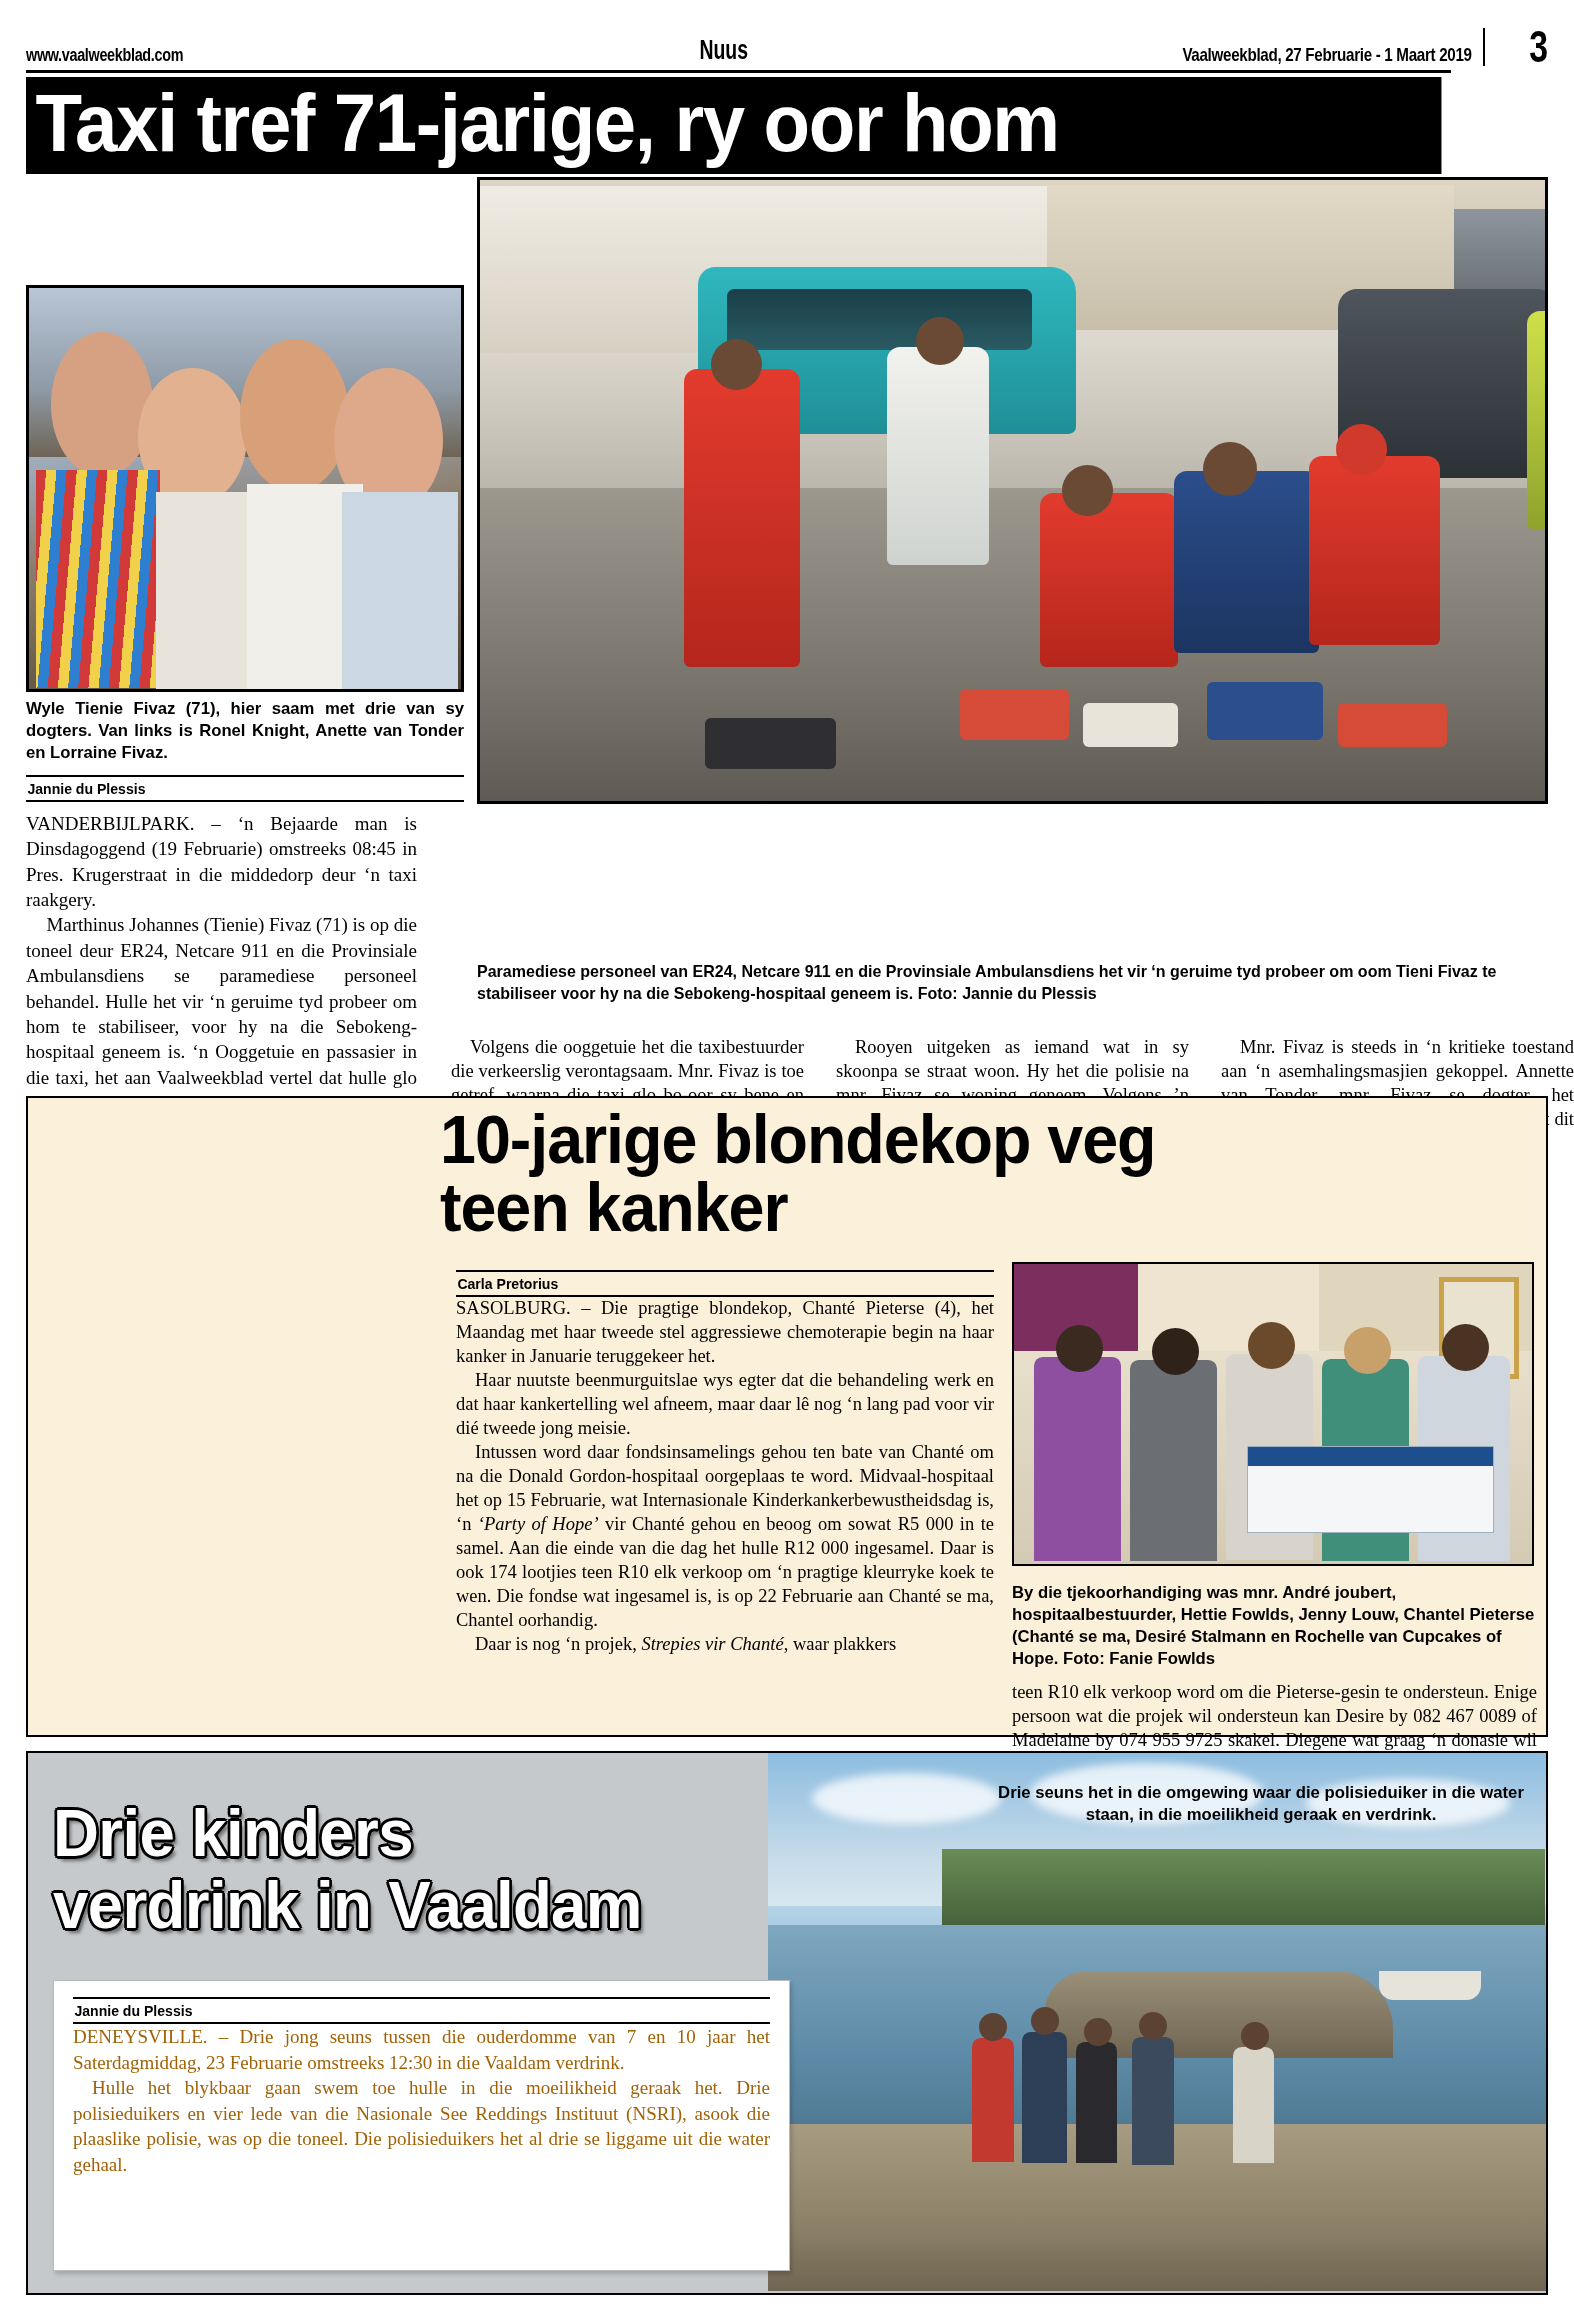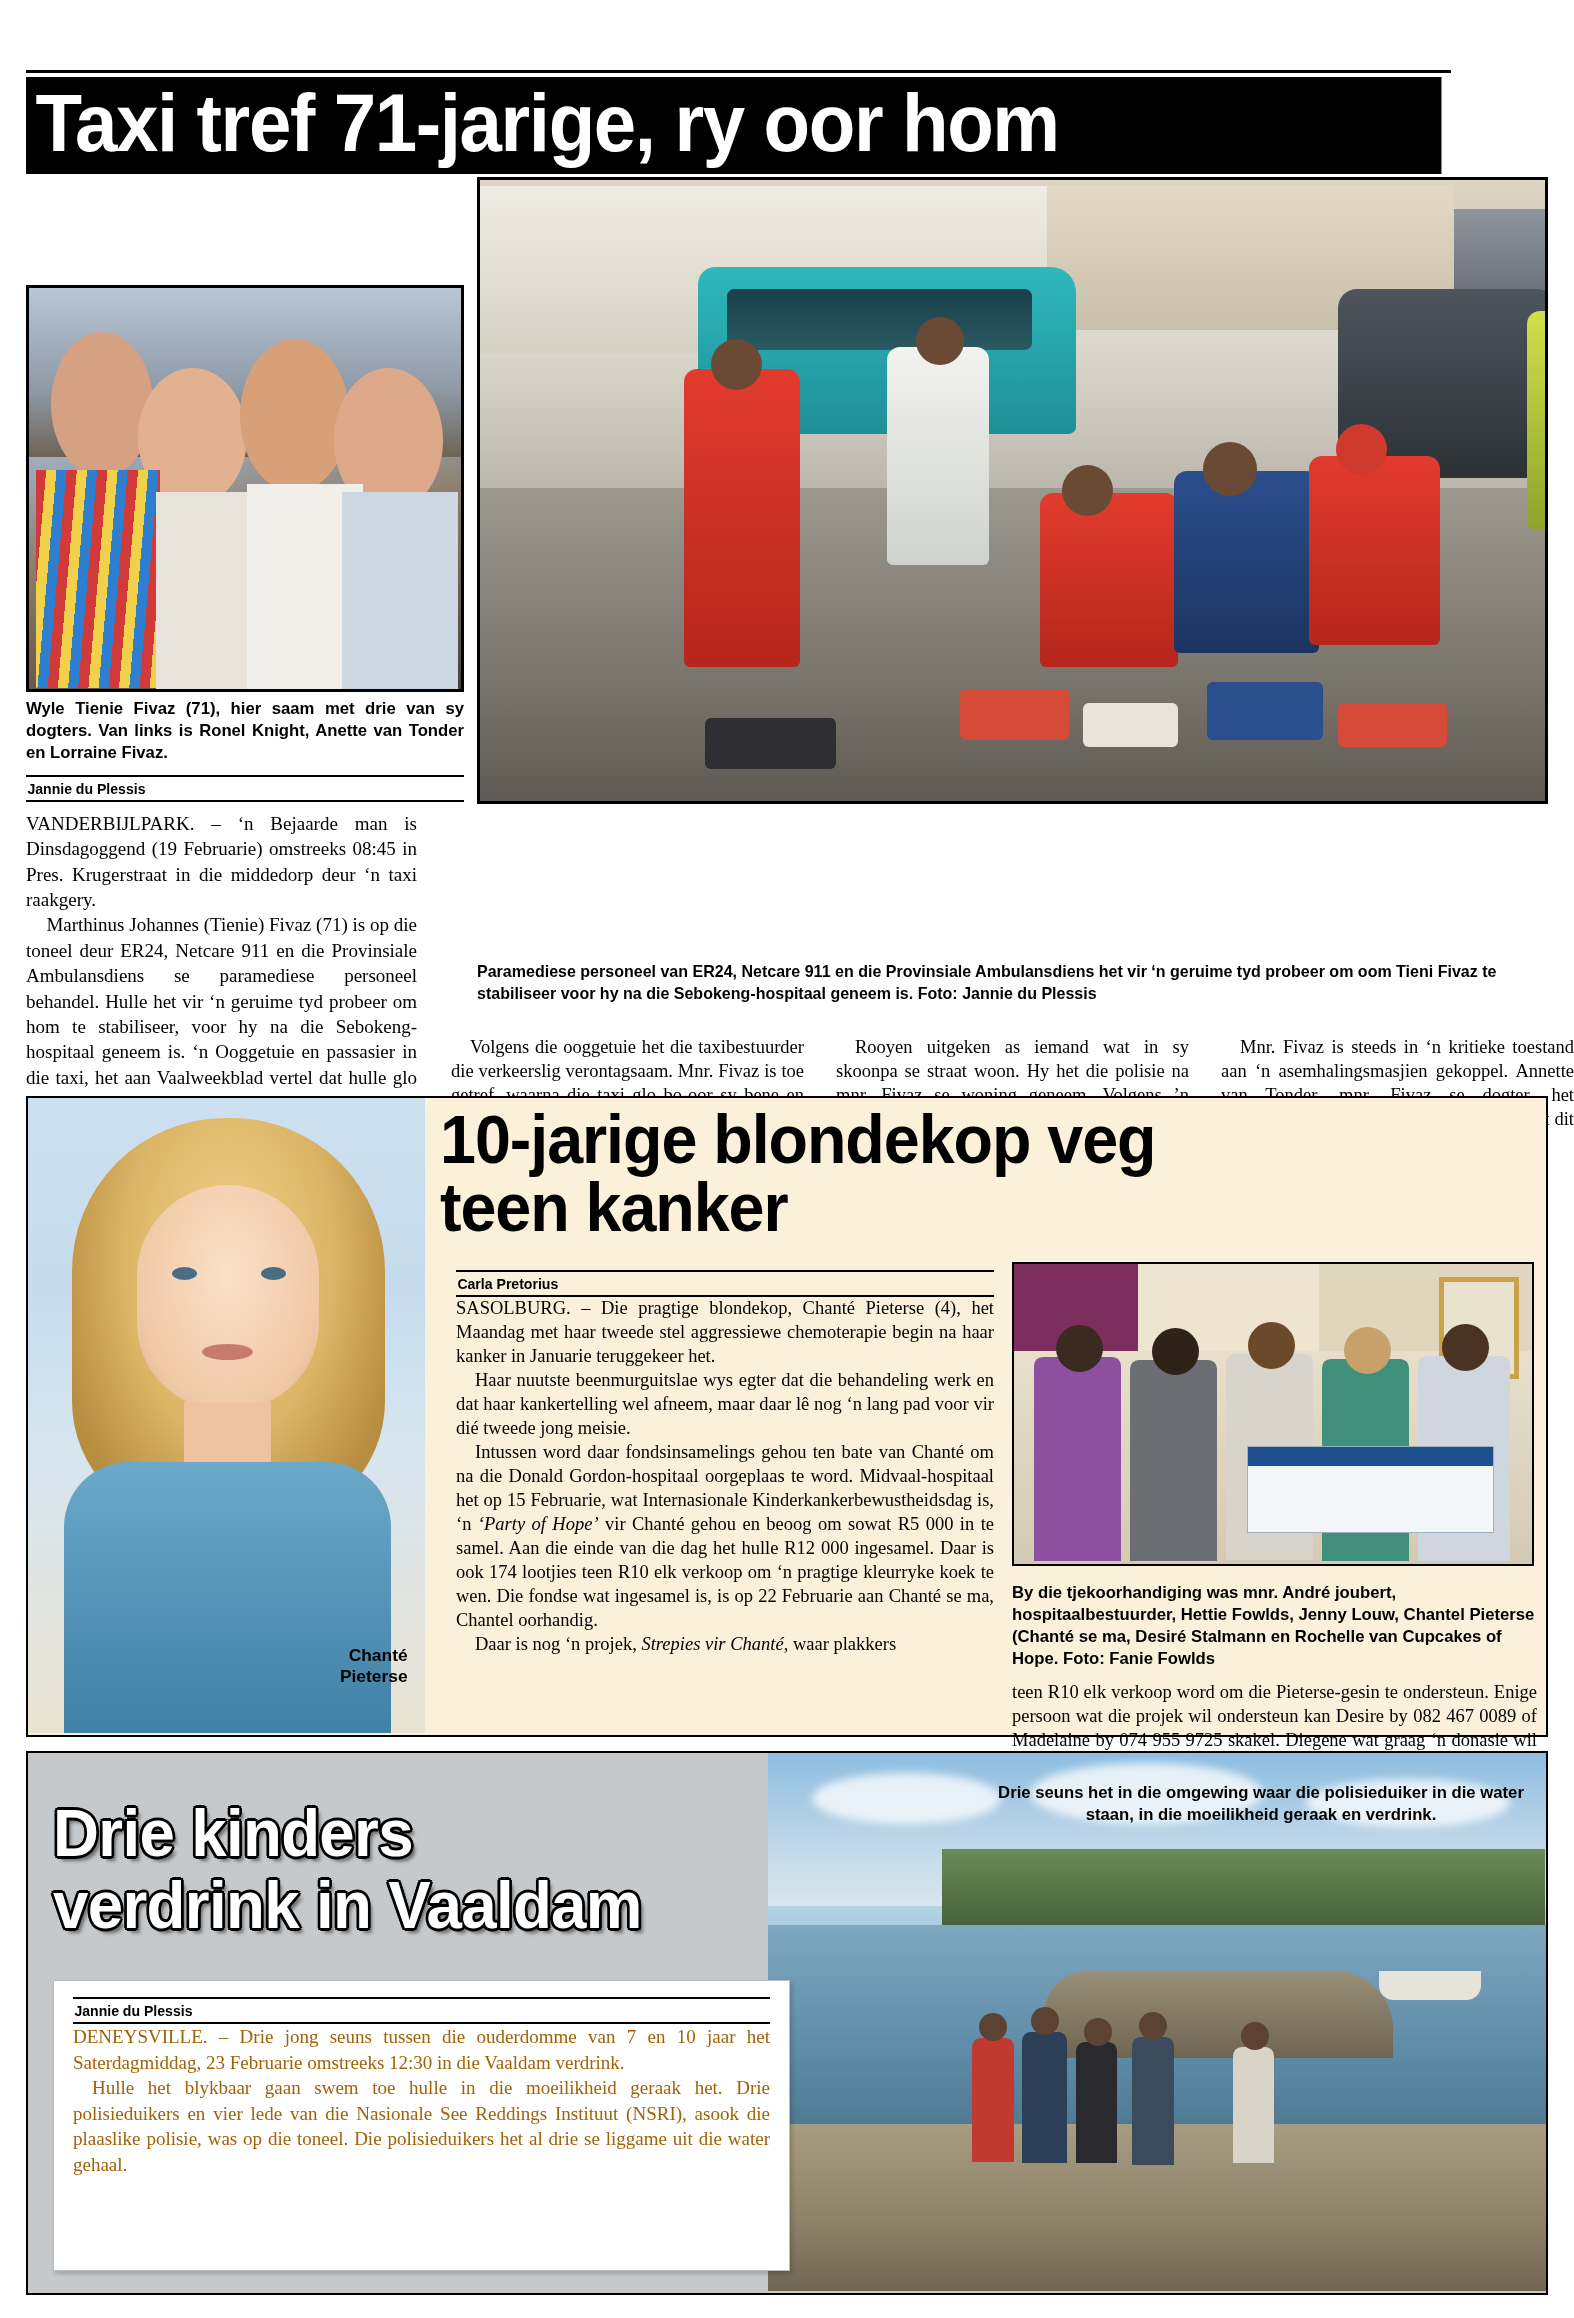--- a/index.html
+++ b/index.html
@@ -306,20 +306,27 @@
   }
   .a3-body { font-size:19px; line-height:1.34; text-align:justify; color:#a16207; }
   .a3-body p { text-indent:19px; }
   .a3-body p:first-child { text-indent:0; }
 </style>
 </head>
 <body>
 
 <div class="page">
 
+  <div class="masthead">
+    <div class="mh-url">www.vaalweekblad.com</div>
+    <div class="mh-section">Nuus</div>
+    <div class="mh-issue">Vaalweekblad, 27 Februarie - 1 Maart 2019</div>
+    <div class="mh-divider"></div>
+    <div class="mh-pageno">3</div>
+  </div>
   <div class="mh-rule"></div>
 
   <div class="a1">
 
     <div class="a1-hl">Taxi tref 71-jarige, ry oor hom</div>
 
     <div class="a1-photos">
 
       <div class="ph-family">
         <div class="blob fb1"></div>
@@ -385,33 +392,20 @@
         <p>Rooyen uitgeken as iemand wat in sy skoonpa se straat woon.  Hy het die polisie na mnr. Fivaz se woning geneem. Volgens ’n buurvrou se huishulp was die familie egter vanaf Carletonville na Vanderbijlpark op pad.</p>
       </div>
       <div class="col">
         <p>Mnr. Fivaz is steeds in ‘n kritieke toestand aan ‘n asemhalingsmasjien gekoppel. Annette van Tonder, mnr. Fivaz se dogter, het Maandagoggend aan Vaalweekblad gesê dat dit glad nie goed gaan met haar pa nie.</p>
       </div>
     </div>
   </div>
 
   <div class="a2">
 
-    <div class="a2-portrait">
-      <div class="p-hair"></div>
-      <div class="p-face"></div>
-      <div class="p-eye pe1"></div>
-      <div class="p-eye pe2"></div>
-      <div class="p-mouth"></div>
-      <div class="p-neck"></div>
-      <div class="p-body"></div>
-      <div class="p-label">
-        <div>Chanté</div>
-        <div>Pieterse</div>
-      </div>
-    </div>
 
     <div class="a2-hl">
       <div>10-jarige blondekop veg</div>
       <div>teen kanker</div>
     </div>
 
     <div class="a2-photo">
       <div class="gp-wall"></div>
       <div class="gp-frame"></div>
       <div class="gp-p gp1"></div>

